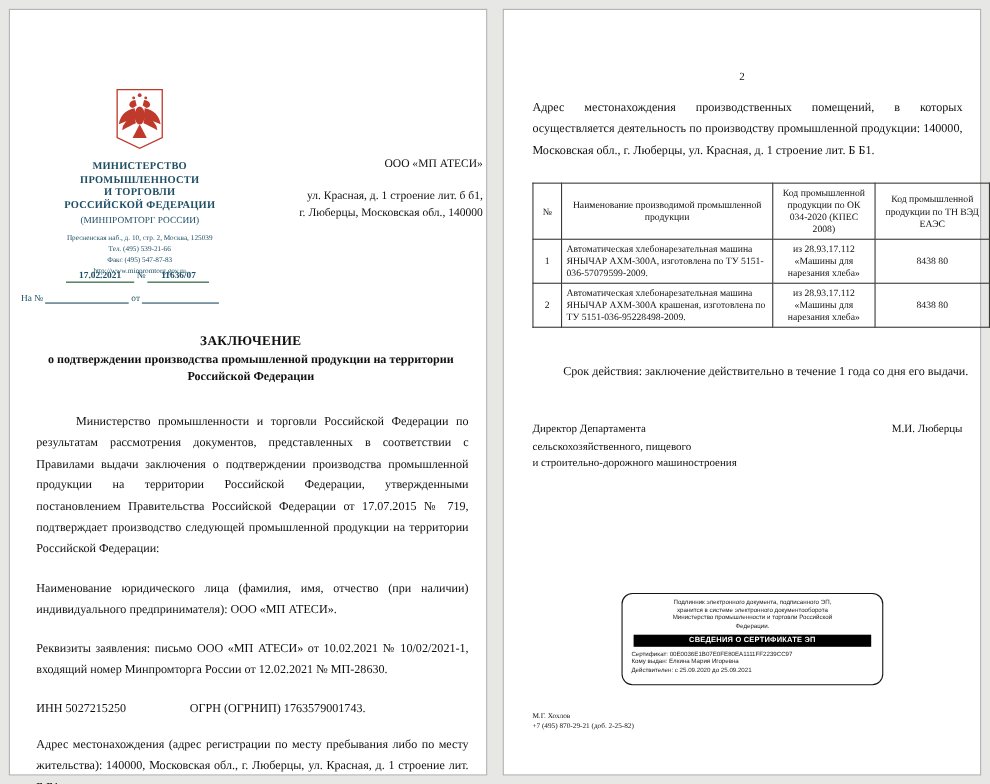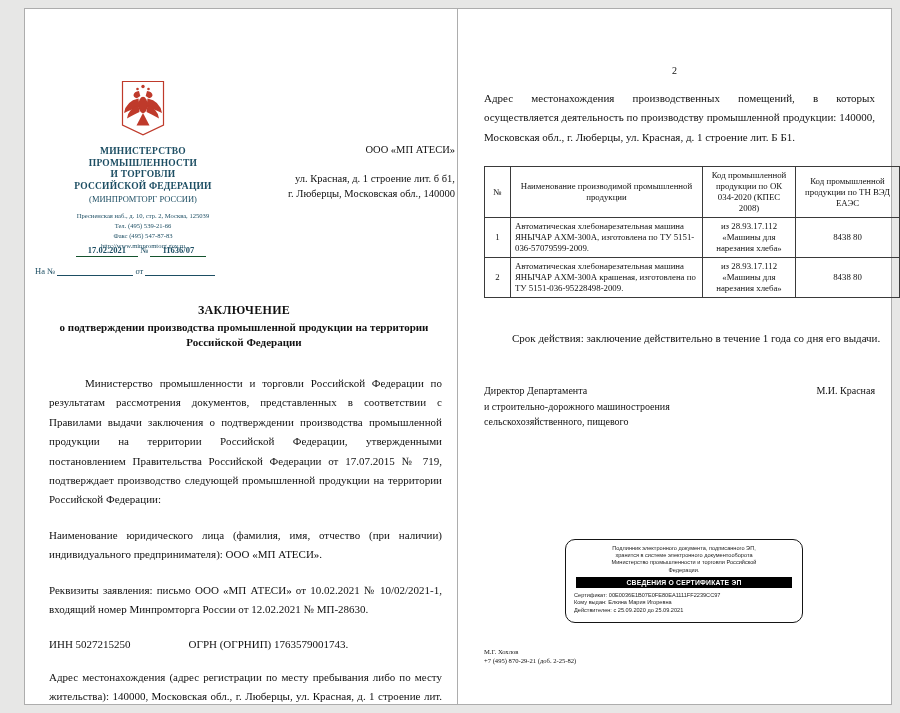--- a/index.html
+++ b/index.html
@@ -1,18 +1,18 @@
 <!DOCTYPE html>
 <html><head>
 <meta charset="utf-8">
 <style>
   html,body{margin:0;padding:0;width:900px;height:713px;background:#e7e7e6;overflow:hidden;}
   body{font-family:"Liberation Serif", serif;color:#111;}
   .page{position:absolute;top:8px;width:435px;height:697px;background:#ffffff;border:1px solid #adadad;box-sizing:border-box;}
-  .page-left{left:24px;}
+  .page-left{left:8px;}
   .page-right{left:457px;}
 
   
   .letterhead{position:absolute;left:10px;top:70px;width:216px;text-align:center;color:#1d4e63;}
   .emblem{margin:0 auto 5px;}
   .min-line{font-weight:bold;font-size:9.5px;line-height:11.5px;letter-spacing:.2px;}
   .min-short{font-size:8.5px;line-height:11px;margin-top:2px;}
   .lh-small{font-size:6.6px;line-height:9px;margin-top:1px;}
   .lh-addr{margin-top:6px;}
   .ref-block{position:absolute;left:6px;top:236px;width:220px;color:#1d4e63;font-size:8.5px;text-align:center;}
@@ -152,24 +152,24 @@
         <td class="c-tn">8438 80</td>
       </tr>
     </tbody>
   </table>
 
   <div class="validity">Срок действия: заключение действительно в течение 1 года со дня его выдачи.</div>
 
   <div class="sig-block">
     <div>
       <div>Директор Департамента</div>
+      <div>сельскохозяйственного, пищевого</div>
       <div>и строительно-дорожного машиностроения</div>
-      <div>сельскохозяйственного, пищевого</div>
     </div>
-    <div>М.И. Красная</div>
+    <div>М.И. Люберцы</div>
   </div>
 
   <div class="stamp">
     <div class="stamp-head">Подлинник электронного документа, подписанного ЭП,
 хранится в системе электронного документооборота
 Министерство промышленности и торговли Российской
 Федерации.</div>
     <div class="stamp-bar">СВЕДЕНИЯ О СЕРТИФИКАТЕ ЭП</div>
     <div class="stamp-row">Сертификат:  00E0036E1B07E0FE80EA1111FF2239CC97</div>
     <div class="stamp-row">Кому выдан:  Елкина Мария Игоревна</div>

